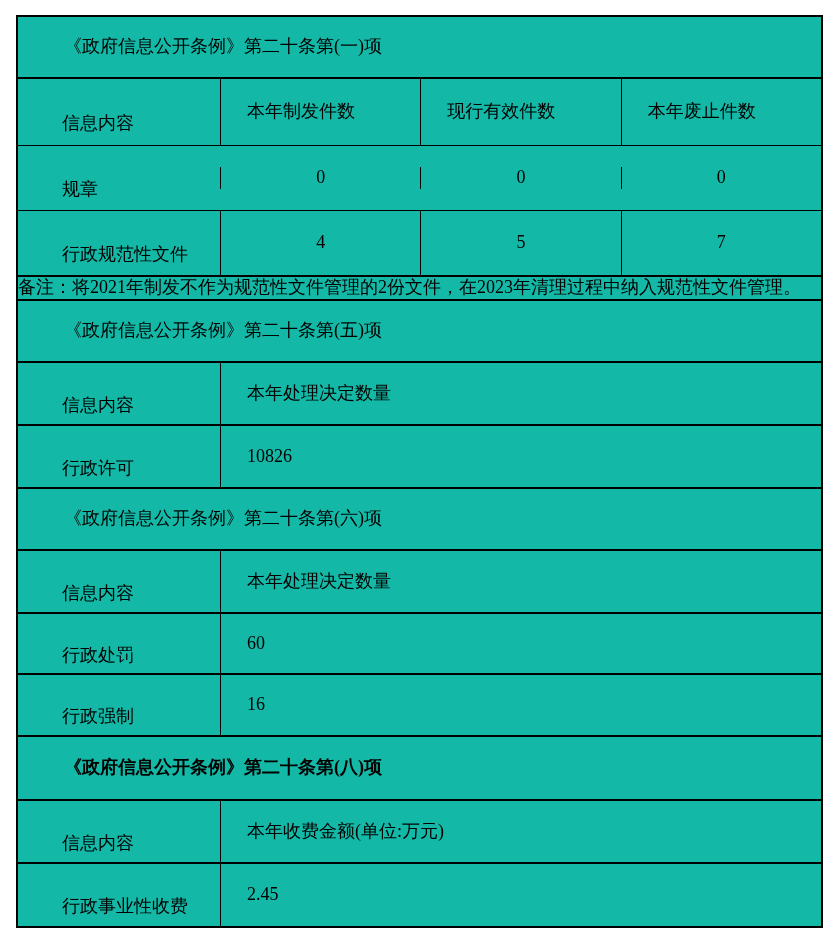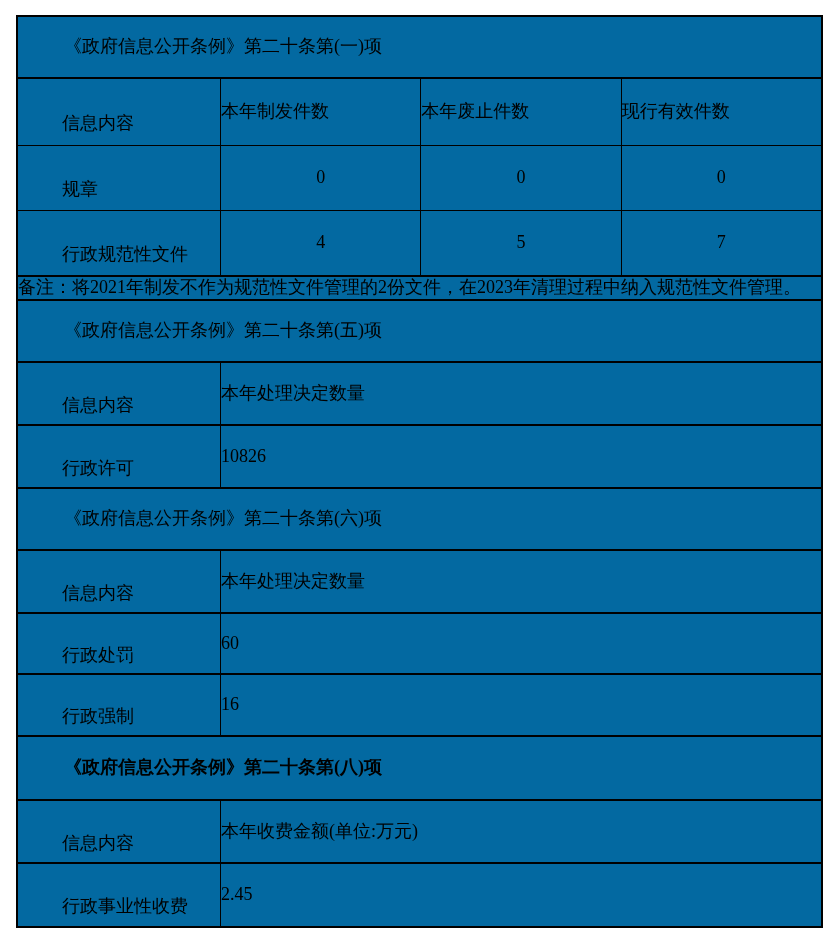--- a/index.html
+++ b/index.html
@@ -11,21 +11,21 @@
     font-family: "Liberation Serif", "DejaVu Serif", serif;
     color: #000000;
   }
   .doc-table {
     position: absolute;
     left: 16px;
     top: 15px;
     width: 807px;
     border: 2px solid #000000;
     box-sizing: border-box;
-    background: #0369a1;
+    background: #14b8a6;
   }
   .row {
     display: flex;
     align-items: stretch;
     box-sizing: border-box;
     font-size: 18px;
     line-height: 1.2;
   }
   .bb1 { border-bottom: 1px solid #000000; }
   .bb2 { border-bottom: 2px solid #000000; }
@@ -36,31 +36,31 @@
   }
   .label-col {
     flex: 0 0 202px;
     padding-left: 44px;
     margin-top: 24px;
   }
   .val-col {
     flex: 1 1 0;
     border-left: 1px solid #000000;
   }
-  .val-left  { }
+  .val-left  { padding-left: 26px; }
   .val-center { justify-content: center; }
   .title-row {
     height: 62px;
     align-items: center;
     padding-left: 46px;
   }
   .h62 { height: 62px; }
   .h63 { height: 63px; }
   .h64 { height: 64px; font-weight: bold; }
-  .h65 { height: 65px; }
+  .h65 { height: 65px; align-items: center; }
   .h66 { height: 66px; }
   .h67 { height: 67px; }
   .note-row {
     height: 24px;
     align-items: center;
     padding-left: 0;
     font-size: 18px;
     white-space: nowrap;
     overflow: hidden;
   }
@@ -70,22 +70,22 @@
 
 <div class="doc-table">
 
   <div class="row title-row bb2">
     <span>《政府信息公开条例》第二十条第(一)项</span>
   </div>
 
   <div class="row bb1 h67">
     <div class="cell label-col">信息内容</div>
     <div class="cell val-col val-left">本年制发件数</div>
+    <div class="cell val-col val-left">现行有效件数</div>
     <div class="cell val-col val-left">本年废止件数</div>
-    <div class="cell val-col val-left">现行有效件数</div>
   </div>
 
   <div class="row bb1 h65">
     <div class="cell label-col">规章</div>
     <div class="cell val-col val-center">0</div>
     <div class="cell val-col val-center">0</div>
     <div class="cell val-col val-center">0</div>
   </div>
 
   <div class="row bb2 h66">

